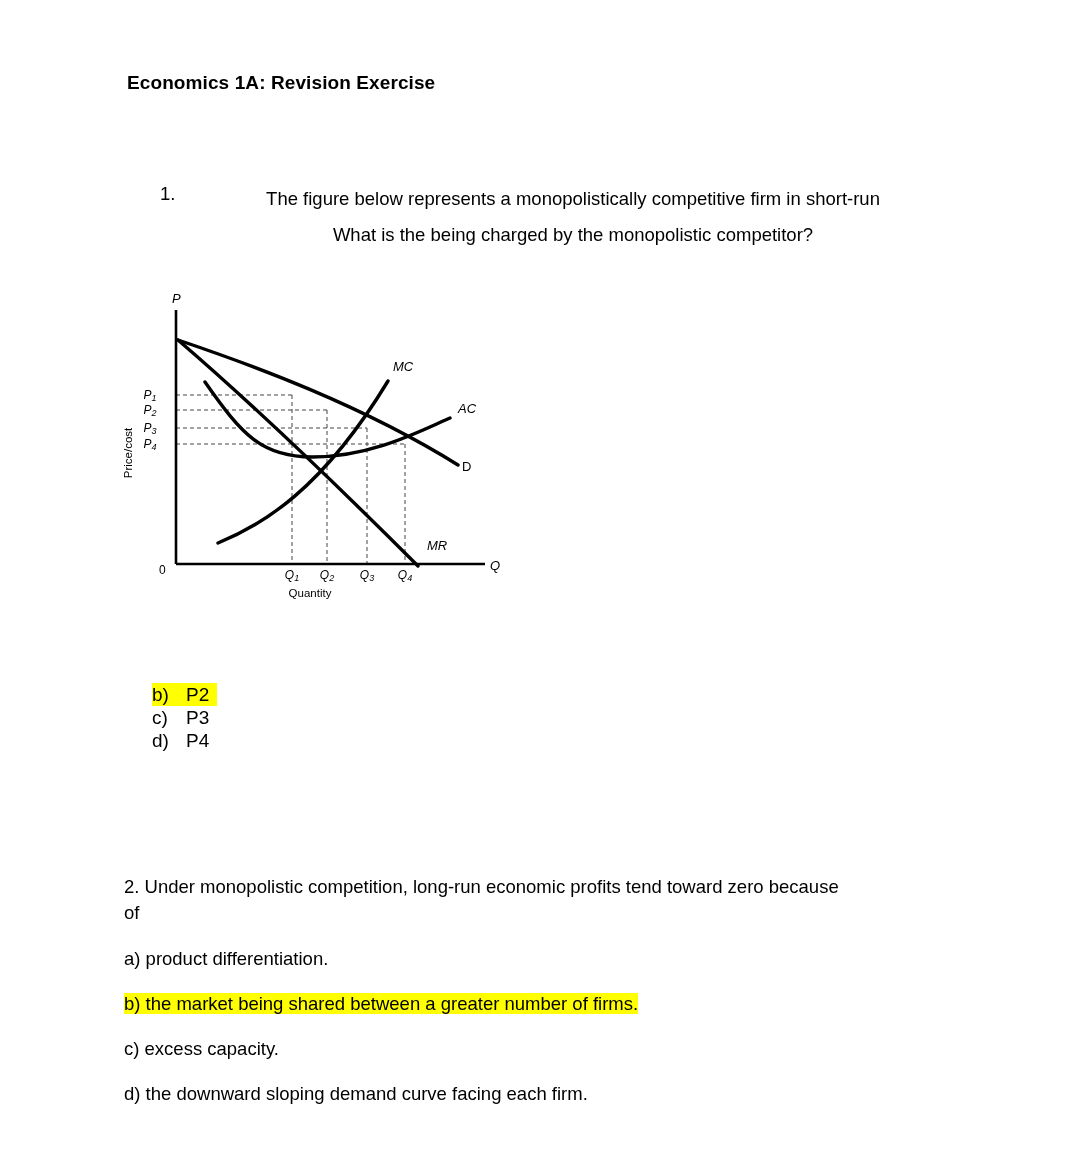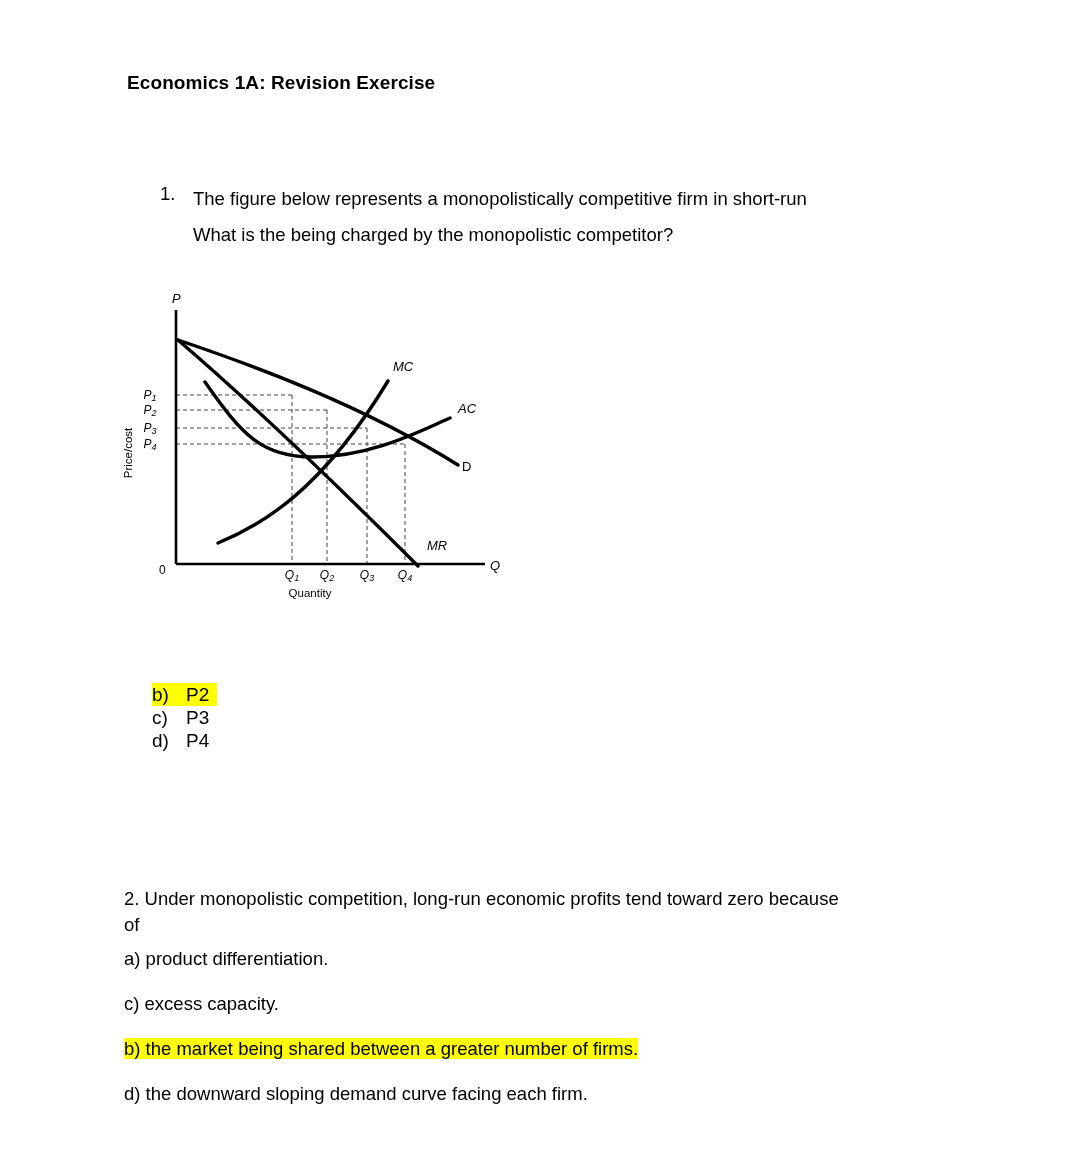--- a/index.html
+++ b/index.html
@@ -45,20 +45,21 @@
     position: absolute;
     left: 0px;
     top: 2px;
     font-size: 18.5px;
   }
   #q1-lines {
     position: absolute;
     left: 33px;
     top: 0px;
     width: 760px;
+    text-align: center;
   }
   .q1-line {
     font-size: 18.5px;
     line-height: 36px;
     white-space: nowrap;
   }
 
   
   #figure {
     position: absolute;
@@ -90,21 +91,20 @@
     padding-right: 8px;
   }
   .opt-wrap { height: 23px; }
 
   
   #q2-block {
     position: absolute;
     left: 124px;
     top: 874px;
     width: 860px;
-    margin-top: 12px;
   }
   .q2-line {
     font-size: 18.5px;
     line-height: 26px;
     white-space: nowrap;
   }
   #q2-options {
     position: absolute;
     left: 124px;
     top: 947px;
@@ -199,18 +199,18 @@
     </div>
   </div>
 
   <div id="q2-block">
     <div class="q2-line">2.  Under monopolistic competition, long-run economic profits tend toward zero because</div>
     <div class="q2-line">of</div>
   </div>
 
   <div id="q2-options">
     <div class="q2-opt"><span class="body">a) product differentiation.</span></div>
+    <div class="q2-opt hl"><span class="body">b) the market being shared between a greater number of firms.</span></div>
     <div class="q2-opt"><span class="body">c) excess capacity.</span></div>
-    <div class="q2-opt hl"><span class="body">b) the market being shared between a greater number of firms.</span></div>
     <div class="q2-opt"><span class="body">d) the downward sloping demand curve facing each firm.</span></div>
   </div>
 
 </div>
 
 </body></html>

